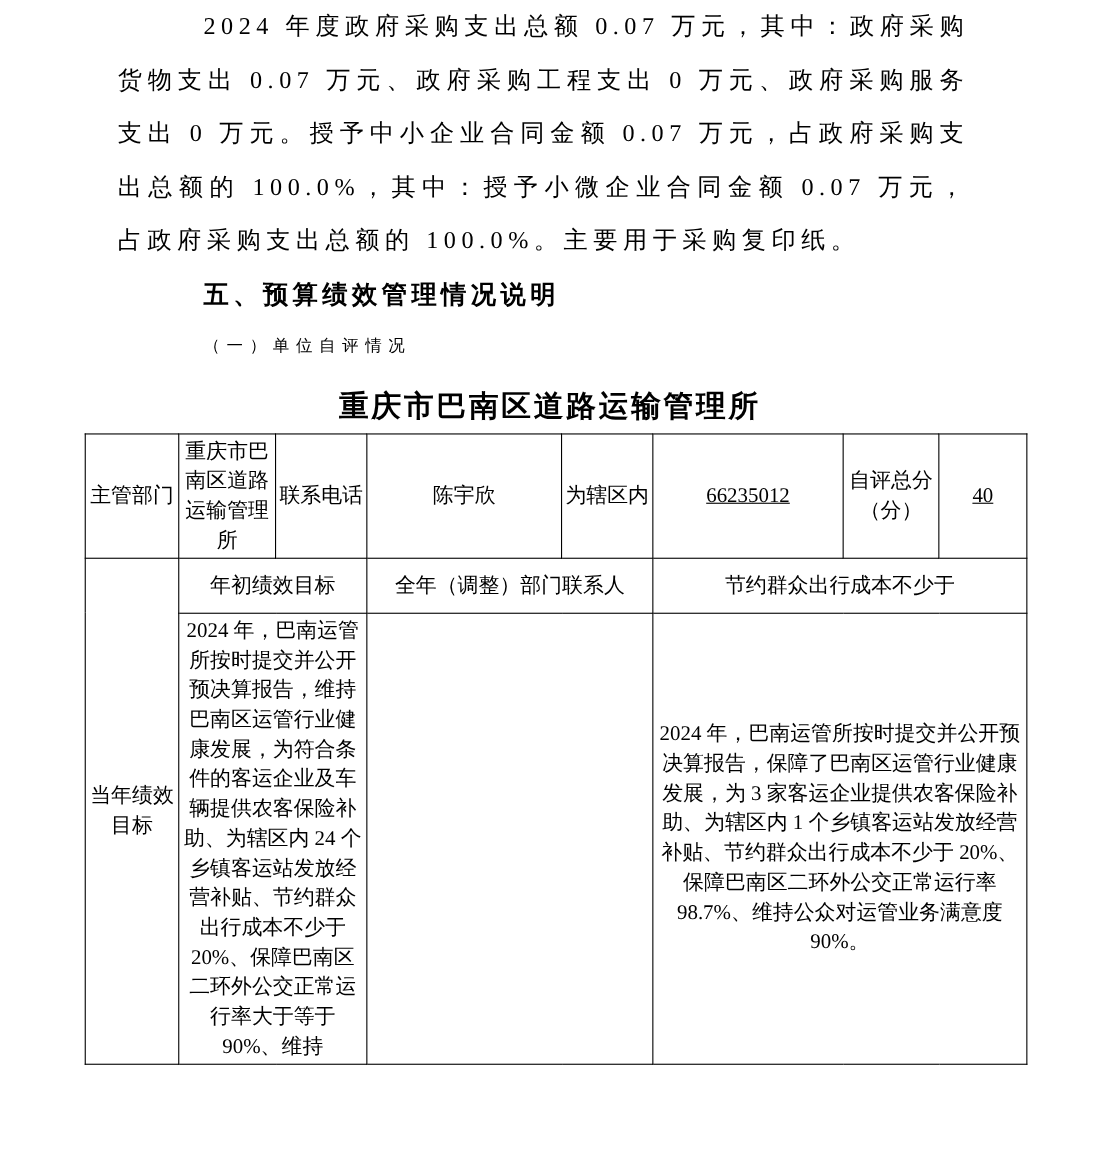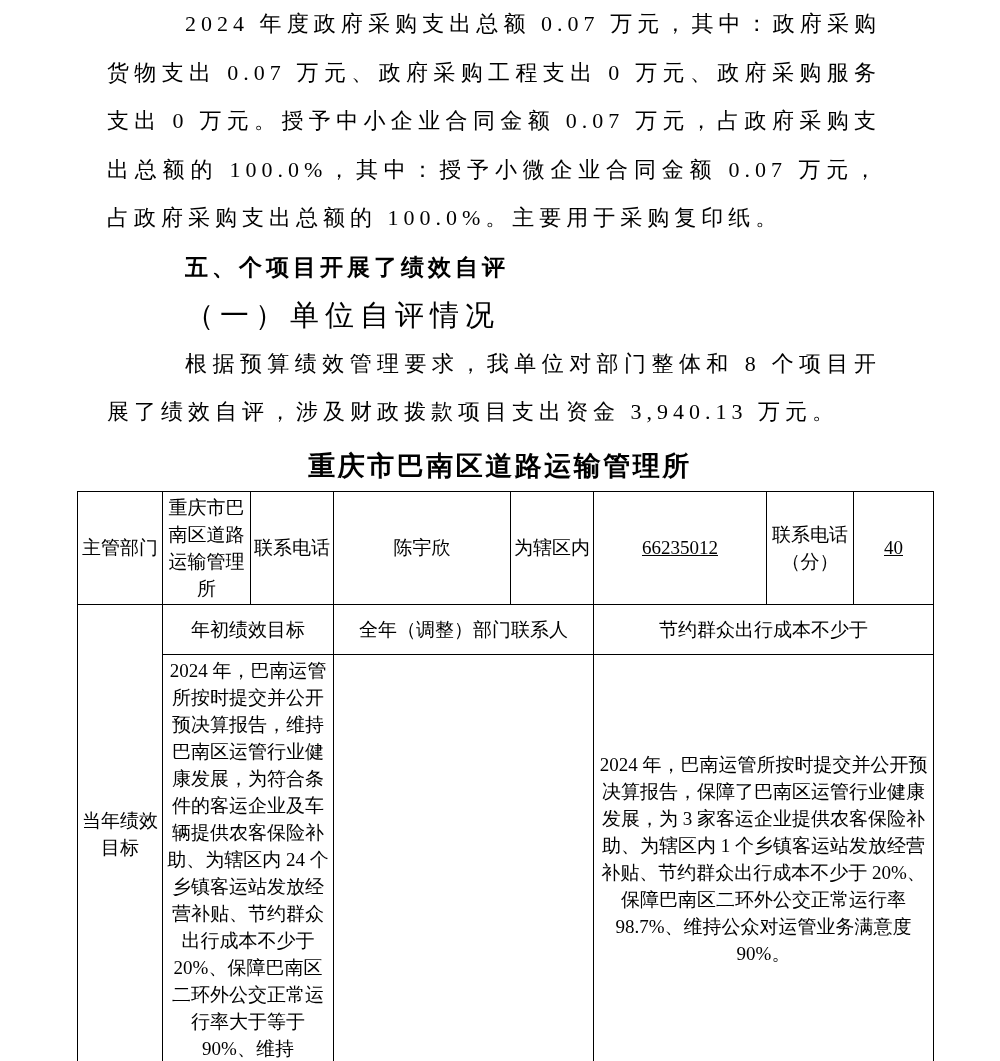--- a/index.html
+++ b/index.html
@@ -29,21 +29,21 @@
     margin: 0;
     font-family: "Liberation Sans", "DejaVu Sans", sans-serif;
     font-weight: 700;
     font-size: 23px;
     line-height: 48.5px;
     letter-spacing: 4px;
     text-indent: 78px;
   }
   .heading-kai {
     margin: 0;
-    font-size: 29px;
+    font-size: 15px;
     line-height: 48.5px;
     letter-spacing: 6px;
     text-indent: 78px;
   }
   .doc-title {
     margin-top: 5px;
     text-align: center;
     font-weight: 700;
     font-size: 27px;
     line-height: 49px;
@@ -87,23 +87,22 @@
     text-align: center;
   }
 </style>
 </head>
 <body>
 
 <div class="page">
 
   <div class="textblock">
     <p class="para">2024 年度政府采购支出总额 0.07 万元，其中：政府采购货物支出 0.07 万元、政府采购工程支出 0 万元、政府采购服务支出 0 万元。授予中小企业合同金额 0.07 万元，占政府采购支出总额的 100.0%，其中：授予小微企业合同金额 0.07 万元，占政府采购支出总额的 100.0%。主要用于采购复印纸。</p>
-    <p class="heading-bold">五、个项目开展了绩效自评</p>
+    <p class="heading-bold">五、预算绩效管理情况说明</p>
     <p class="heading-kai">（一）单位自评情况</p>
-    <p class="para">根据预算绩效管理要求，我单位对部门整体和 8 个项目开展了绩效自评，涉及财政拨款项目支出资金 3,940.13 万元。</p>
   </div>
 
   <div class="doc-title">
     <div>重庆市巴南区道路运输管理所</div>
   </div>
 
   <table class="eval">
     <colgroup>
       <col style="width:85px">
         <col style="width:88px">
@@ -115,21 +114,21 @@
         <col style="width:80px">
     </colgroup>
     <tbody>
         <tr class="r1">
       <td>主管部门</td>
       <td class="dept-value">重庆市巴南区道路运输管理所</td>
       <td>联系电话</td>
       <td>陈宇欣</td>
       <td>为辖区内</td>
       <td class="num-cell">66235012</td>
-      <td>联系电话（分）</td>
+      <td>自评总分（分）</td>
       <td class="num-cell">40</td>
     </tr>
     <tr class="r2">
       <td rowspan="2">当年绩效目标</td>
       <td colspan="2">年初绩效目标</td>
       <td colspan="2">全年（调整）部门联系人</td>
       <td colspan="3">节约群众出行成本不少于</td>
     </tr>
     <tr class="r3">
       <td colspan="2" class="goal-initial">2024 年，巴南运管所按时提交并公开预决算报告，维持巴南区运管行业健康发展，为符合条件的客运企业及车辆提供农客保险补助、为辖区内 24 个乡镇客运站发放经营补贴、节约群众出行成本不少于 20%、保障巴南区二环外公交正常运行率大于等于 90%、维持</td>

